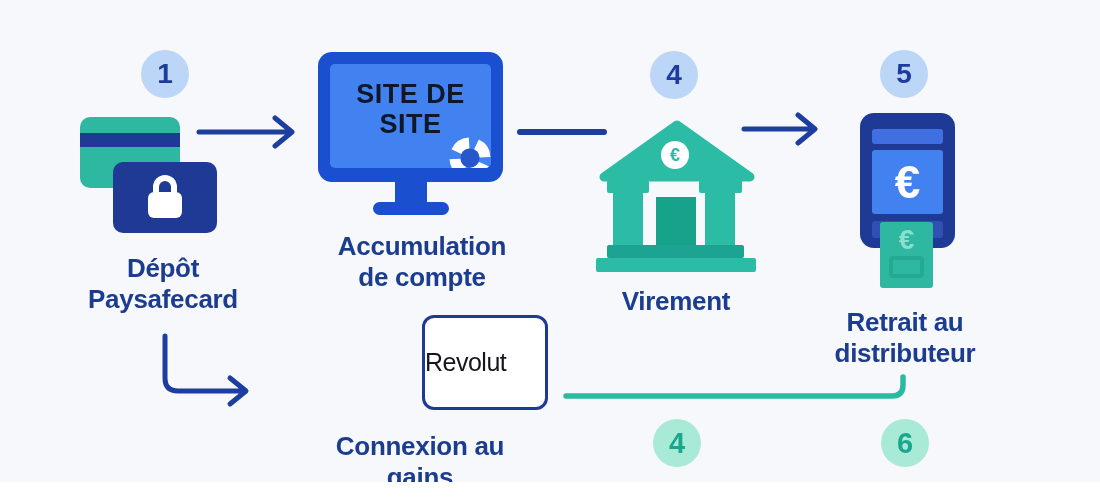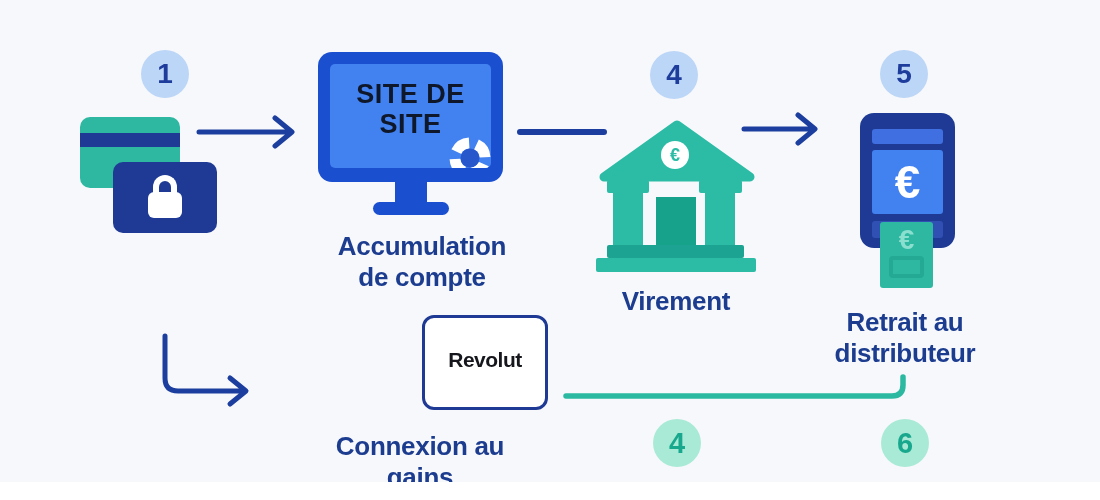--- a/index.html
+++ b/index.html
@@ -55,22 +55,22 @@
     font-weight:800;font-size:28px;}
   .banknote-frame{position:absolute;left:9px;top:34px;width:35px;height:22px;border:4px solid #23a994;
     border-radius:4px;box-sizing:border-box;}
   
   .acct-box{background:#ffffff;border:3px solid #1e3a94;border-radius:12px;box-sizing:border-box;}
   .nickel-box{left:270px;top:315px;width:130px;height:95px;}
   .revolut-box{left:422px;top:315px;width:126px;height:95px;}
   .nickel-dot{position:absolute;background:#f4791f;border-radius:50%;}
   .nickel-word{position:absolute;left:0;top:62px;width:100%;text-align:center;color:#18306b;
     font-weight:900;font-size:21px;letter-spacing:-0.5px;}
-  .revolut-word{position:absolute;left:0;top:30px;width:100%;text-align:center;color:#16171d;
-    font-weight:700;font-size:21px;letter-spacing:-0.5px;}
+  .revolut-word{position:absolute;left:0;top:30px;width:100%;text-align:left;color:#16171d;
+    font-weight:400;font-size:25px;letter-spacing:-0.5px;}
   
   .line2{left:517px;top:129px;width:90px;height:6px;border-radius:3px;background:#1c3e9e;}
 </style>
 </head>
 <body>
 
 <div class="stage">
 
   <div class="abs badge blue" style="left:141px;top:50px;">
     <span>1</span>
@@ -79,20 +79,24 @@
   <div>
     <div class="abs card-teal">
       <div class="abs card-stripe"></div>
     </div>
     <div class="abs card-navy">
       <div class="abs lock-shackle"></div>
       <div class="abs lock-body"></div>
     </div>
   </div>
 
+  <div class="abs label" style="left:43px;top:253px;">
+    <div>Dépôt</div>
+    <div>Paysafecard</div>
+  </div>
 
   <svg class="abs" style="left:196px;top:111px;" width="110" height="41" viewBox="0 0 110 41">
     <path d="M3,21 H92 M79,7 L96,21 L79,35" fill="none" stroke="#1c3e9e" stroke-width="5" stroke-linecap="round" stroke-linejoin="round"></path>
   </svg>
 
   <div class="abs monitor">
     <div class="abs monitor-screen">
       <div class="screen-text">
         <div>SITE DE</div>
         <div>SITE</div>

